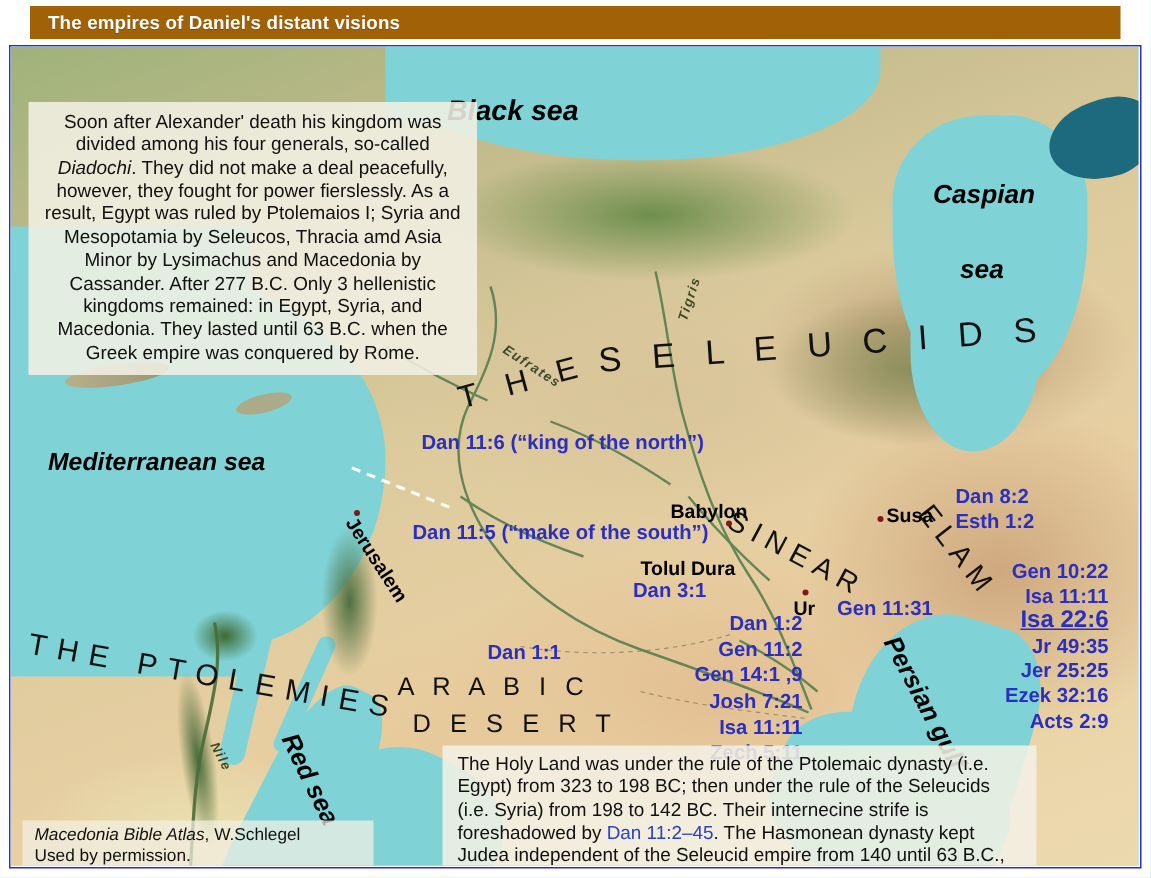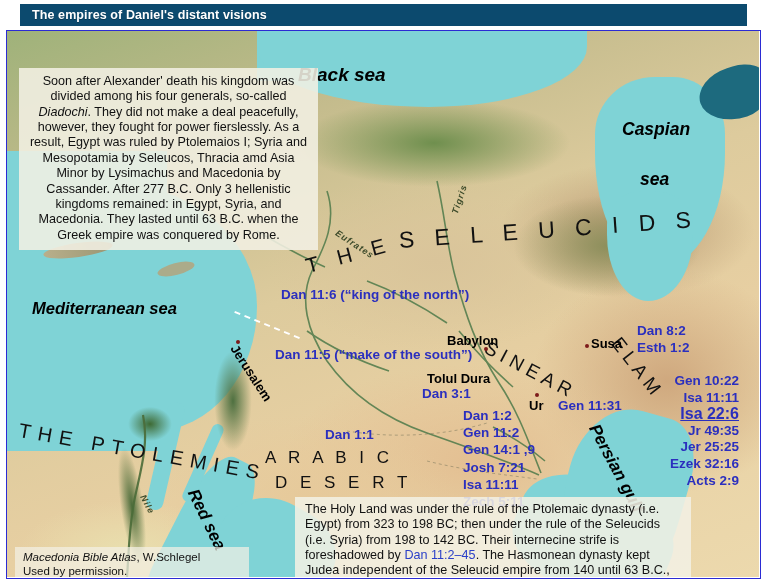--- a/index.html
+++ b/index.html
@@ -3,21 +3,21 @@
 <meta charset="utf-8">
 <title>The empires of Daniel's distant visions</title>
 <style>
   html,body{margin:0;padding:0;background:#ffffff;}
   body{font-family:"Liberation Sans",sans-serif;}
 
   #screen{position:relative;width:767px;height:585px;overflow:hidden;background:#fff;}
 
   
   #titlebar{position:absolute;left:20px;top:4px;width:727px;height:22px;
-            background:#0c4a6e;display:flex;align-items:center;}
+            background:#a16207;display:flex;align-items:center;}
   #titlebar .t{color:#ffffff;font-size:12.5px;font-weight:bold;margin-left:12px;
                letter-spacing:.1px;text-shadow:0 1px 0 rgba(0,0,0,.25);}
   #topstrip{position:absolute;left:0;top:0;width:767px;height:30px;background:#ffffff;}
 
   
   #mapwrap{position:absolute;left:6px;top:30px;width:755px;height:549px;
            border:1.5px solid #2b2bd4;box-sizing:border-box;overflow:hidden;}
   #map{position:absolute;left:0;top:0;width:752px;height:546px;overflow:hidden;
        background:#7fd3d6;}
 
@@ -217,21 +217,21 @@
 
       <div class="lbl place" style="left:420px;top:340px;font-size:13px;">Tolul Dura</div>
 
       <div class="lbl ref" style="left:274px;top:256px;font-size:13.5px;">Dan 11:6 (“king of the north”)</div>
       <div class="lbl ref" style="left:268px;top:316px;font-size:13.5px;">Dan 11:5 (“make of the south”)</div>
 
       <div class="lbl ref" style="left:415px;top:355px;font-size:13.5px;">Dan 3:1</div>
       <div class="lbl ref" style="left:551px;top:367px;font-size:13.5px;">Gen 11:31</div>
       <div class="lbl ref" style="left:318px;top:396px;font-size:13.5px;">Dan 1:1</div>
 
-      <div style="position:absolute;left:456px;top:376px;">
+      <div style="position:absolute;left:456px;top:376px;text-align:right;">
         <div class="ref" style="font-size:13.5px;line-height:17.2px;">Dan 1:2</div>
         <div class="ref" style="font-size:13.5px;line-height:17.2px;">Gen 11:2</div>
         <div class="ref" style="font-size:13.5px;line-height:17.2px;">Gen 14:1 ,9</div>
         <div class="ref" style="font-size:13.5px;line-height:17.2px;">Josh 7:21</div>
         <div class="ref" style="font-size:13.5px;line-height:17.2px;">Isa 11:11</div>
         <div class="ref" style="font-size:13.5px;line-height:17.2px;">Zech 5:11</div>
       </div>
 
       <div style="position:absolute;left:630px;top:292px;">
         <div class="ref" style="font-size:13.5px;line-height:16.5px;">Dan 8:2</div>

